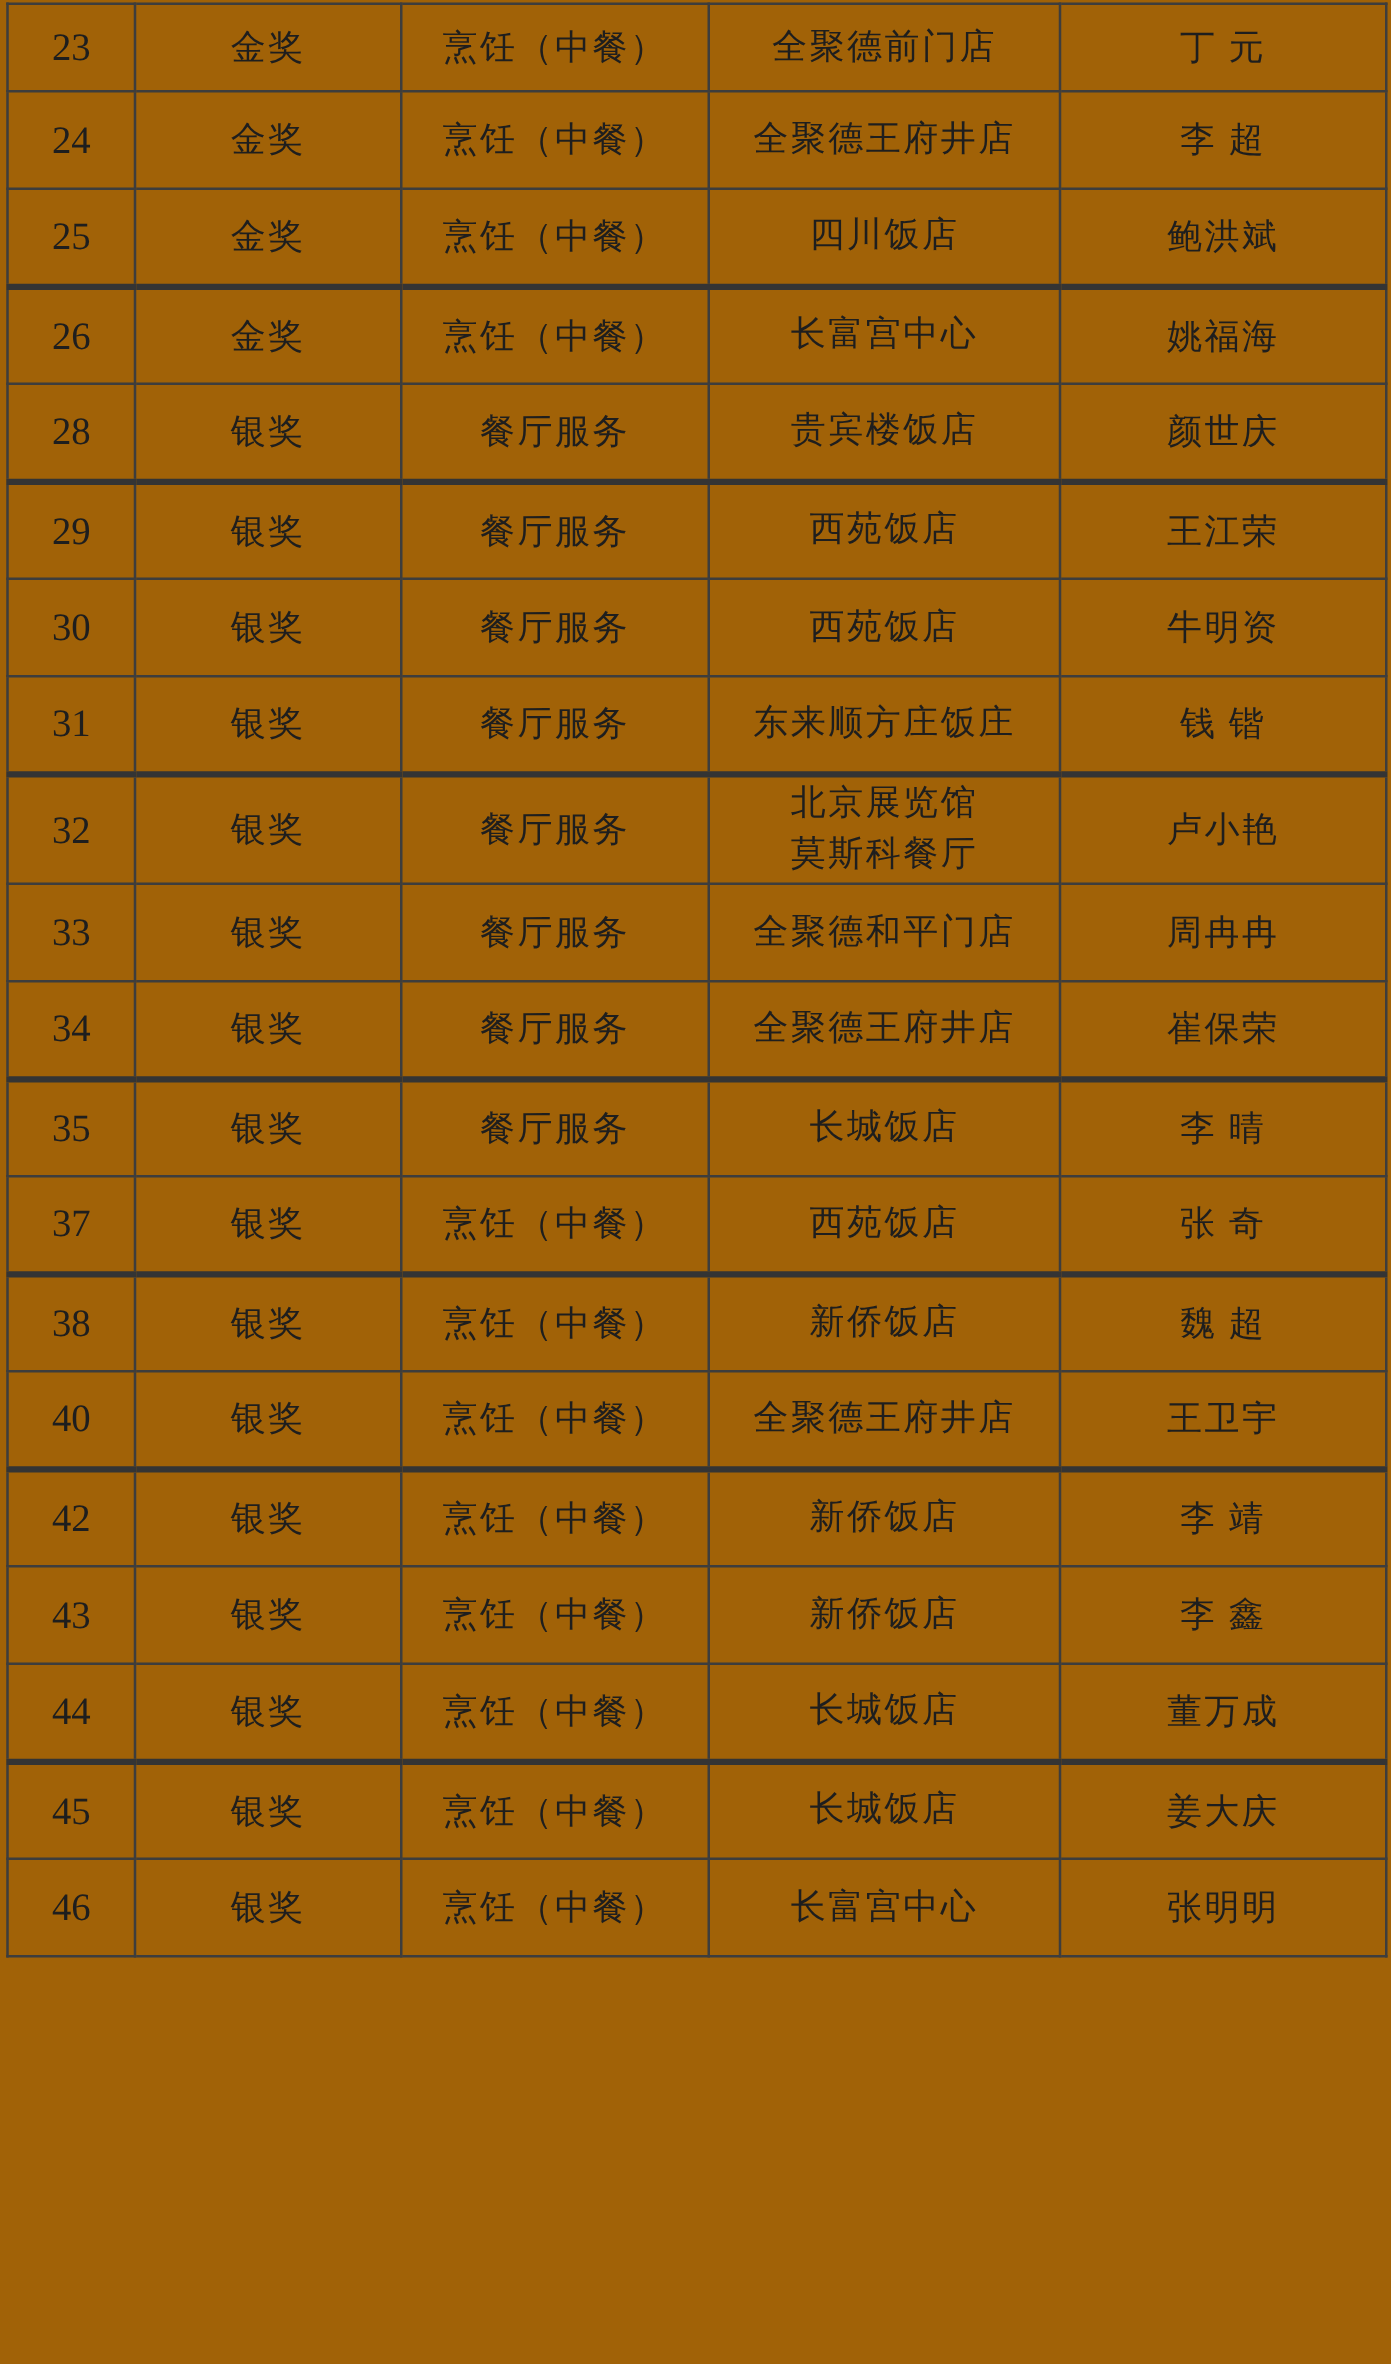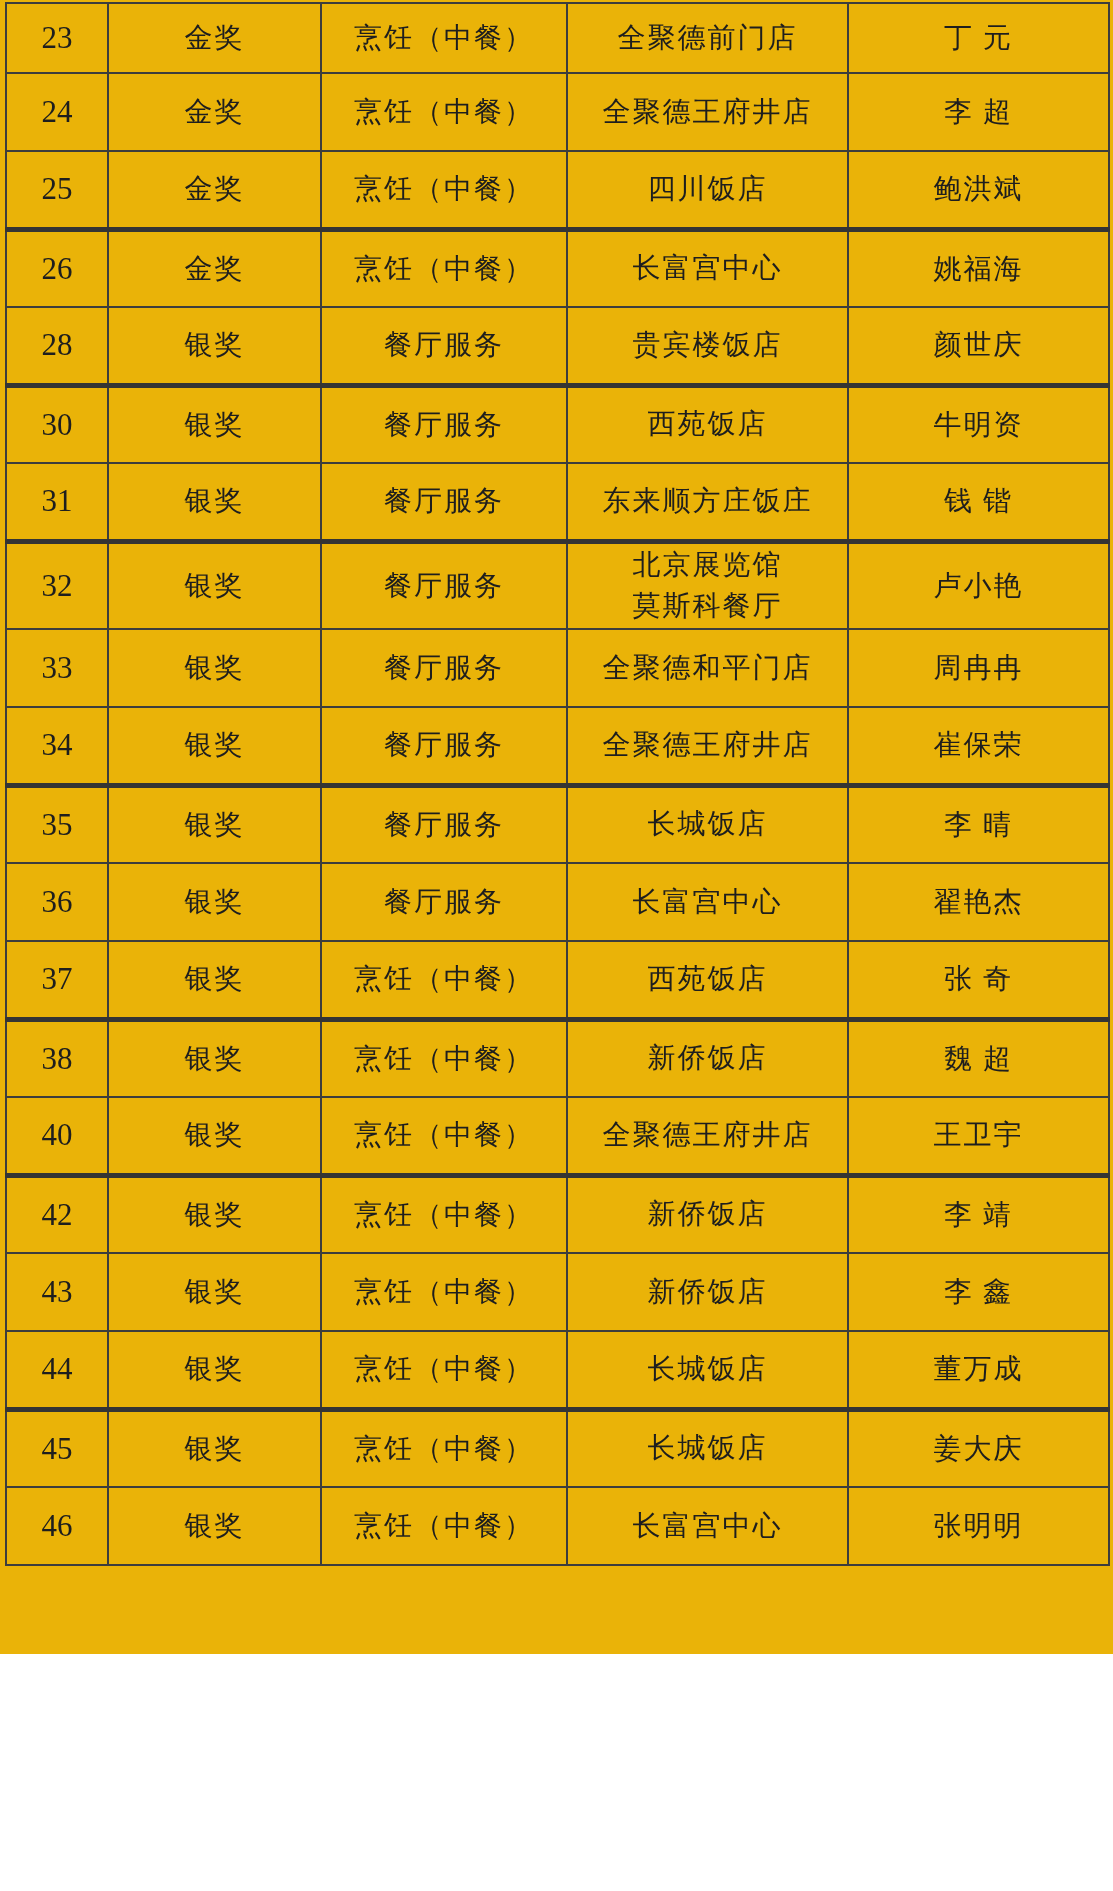--- a/index.html
+++ b/index.html
@@ -3,23 +3,23 @@
 <meta charset="utf-8">
 <style>
   html, body {
     margin: 0;
     padding: 0;
     background: #ffffff;
     font-family: "Liberation Serif", "DejaVu Serif", serif;
   }
   .page {
     width: 1113px;
-    height: 1654px;
+    height: 1891px;
     box-sizing: border-box;
-    background: #eab308;
+    background: #a16207;
     padding: 2px 4px 6px 5px;
     overflow: hidden;
   }
   table.award-table {
     border-collapse: collapse;
     table-layout: fixed;
     width: 1103px;
   }
   col.c-no    { width: 102px; }
   col.c-award { width: 213px; }
@@ -92,20 +92,27 @@
     <td class="cell-name">姚福海</td>
   </tr>
         <tr class="thick">
     <td class="cell-no">28</td>
     <td class="cell-award">银奖</td>
     <td class="cell-category">餐厅服务</td>
     <td class="cell-org">贵宾楼饭店</td>
     <td class="cell-name">颜世庆</td>
   </tr>
         <tr>
+    <td class="cell-no">29</td>
+    <td class="cell-award">银奖</td>
+    <td class="cell-category">餐厅服务</td>
+    <td class="cell-org">西苑饭店</td>
+    <td class="cell-name">王江荣</td>
+  </tr>
+        <tr>
     <td class="cell-no">30</td>
     <td class="cell-award">银奖</td>
     <td class="cell-category">餐厅服务</td>
     <td class="cell-org">西苑饭店</td>
     <td class="cell-name">牛明资</td>
   </tr>
         <tr class="thick">
     <td class="cell-no">31</td>
     <td class="cell-award">银奖</td>
     <td class="cell-category">餐厅服务</td>
@@ -133,27 +140,20 @@
     <td class="cell-category">餐厅服务</td>
     <td class="cell-org">全聚德王府井店</td>
     <td class="cell-name">崔保荣</td>
   </tr>
         <tr>
     <td class="cell-no">35</td>
     <td class="cell-award">银奖</td>
     <td class="cell-category">餐厅服务</td>
     <td class="cell-org">长城饭店</td>
     <td class="cell-name">李 晴</td>
-  </tr>
-        <tr>
-    <td class="cell-no">36</td>
-    <td class="cell-award">银奖</td>
-    <td class="cell-category">餐厅服务</td>
-    <td class="cell-org">长富宫中心</td>
-    <td class="cell-name">翟艳杰</td>
   </tr>
         <tr class="thick">
     <td class="cell-no">37</td>
     <td class="cell-award">银奖</td>
     <td class="cell-category">烹饪（中餐）</td>
     <td class="cell-org">西苑饭店</td>
     <td class="cell-name">张 奇</td>
   </tr>
         <tr>
     <td class="cell-no">38</td>

